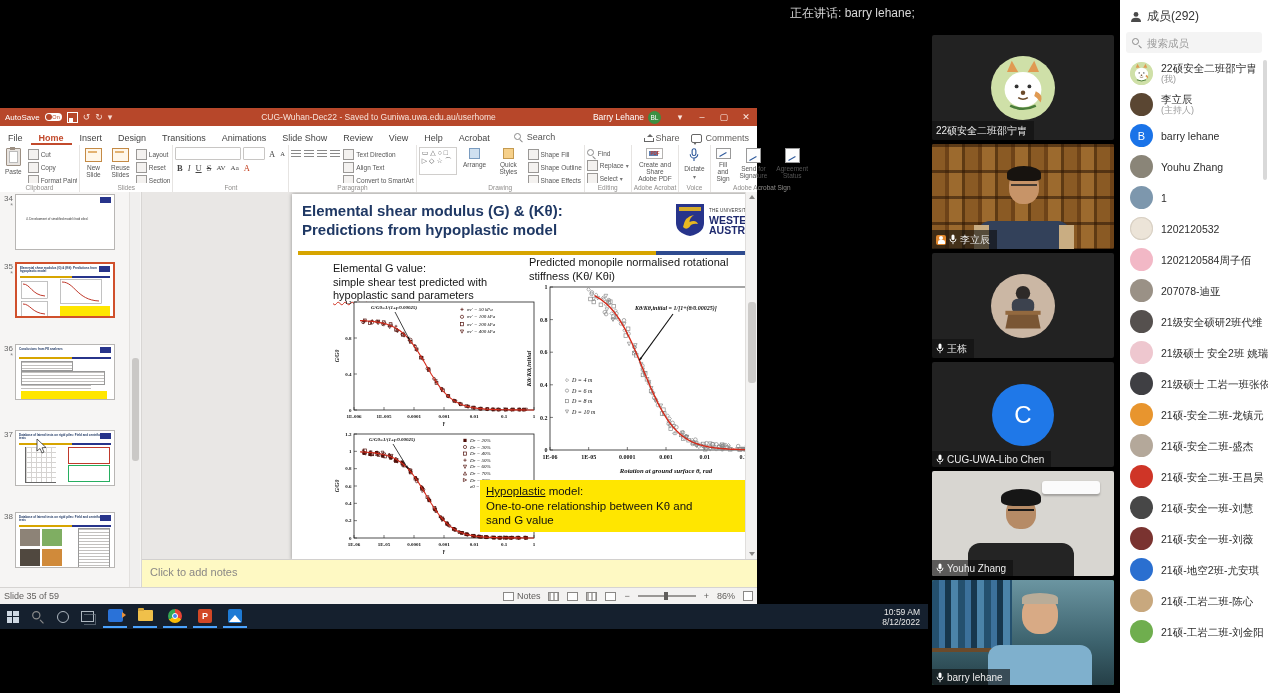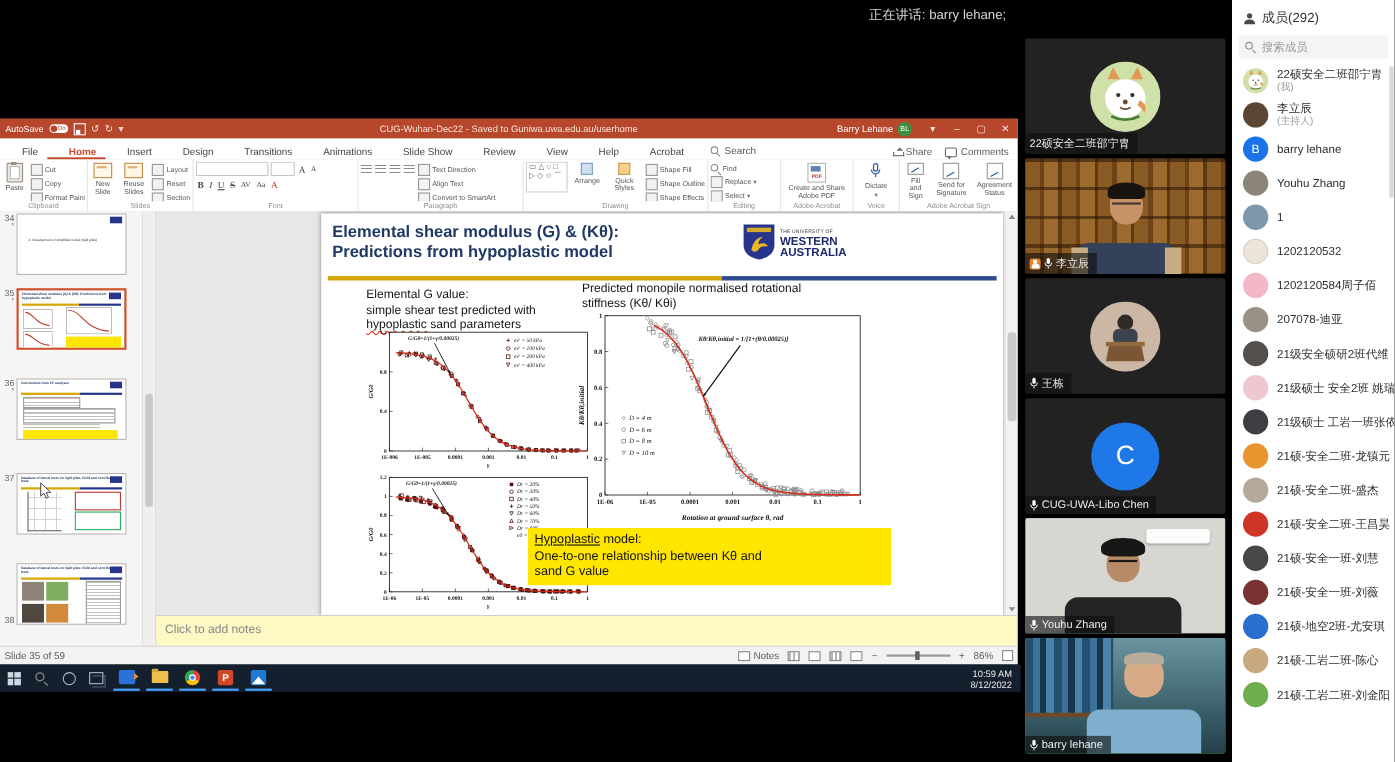--- a/index.html
+++ b/index.html
@@ -5,39 +5,39 @@
   html,body{margin:0;padding:0;background:#000;width:1268px;height:693px;overflow:hidden;
     font-family:"Liberation Sans",sans-serif;-webkit-font-smoothing:antialiased;}
   #stage{position:relative;width:1268px;height:693px;background:#000}
 
   
   .speaking{position:absolute;left:790px;top:5px;font-size:12px;color:#d9d9d9}
   .top-icons{position:absolute;left:944px;top:4px;display:flex;gap:8px}
   .top-icons svg{display:block}
 
   
-  #ppt{position:absolute;left:0;top:108px;width:925px;height:496px;background:#fff;font-size:9px;color:#444}
+  #ppt{position:absolute;left:0;top:108px;width:757px;height:496px;background:#fff;font-size:9px;color:#444}
   .titlebar{position:absolute;left:0;top:0;right:0;height:18px;background:#b7472a;display:flex;align-items:center;color:#fff}
   .tb-left{display:flex;align-items:center;gap:5px;padding-left:5px;font-size:8px}
   .autosave-pill{width:17px;height:8px;background:#fff;border-radius:4px;position:relative}
   .autosave-pill i{position:absolute;left:1px;top:1px;width:6px;height:6px;border-radius:50%;background:#b7472a}
   .autosave-pill b{position:absolute;right:2px;top:0.5px;font-size:5.5px;color:#b7472a;font-weight:normal}
   .save-ic{width:9px;height:9px;border:1.2px solid #fff;position:relative}
   .save-ic::after{content:"";position:absolute;left:1.5px;bottom:0;width:4px;height:3.5px;background:#fff}
   .tb-glyph{font-size:9px;color:#f7ddd4;line-height:9px}
   .tb-title{position:absolute;left:50%;transform:translateX(-50%);font-size:8.5px;color:#f8e3da;white-space:nowrap}
   .tb-right{position:absolute;right:0;top:0;height:18px;display:flex;align-items:center}
   .tb-user{font-size:8.5px;color:#fff;margin-right:4px}
   .tb-av{width:13px;height:13px;border-radius:50%;background:#3d8f42;color:#fff;font-size:6.5px;
     display:flex;align-items:center;justify-content:center;margin-right:8px}
   .winbtn{width:22px;height:18px;display:flex;align-items:center;justify-content:center;color:#fbe9e2;font-size:9px}
 
   .tabrow{position:absolute;left:0;top:18px;right:0;height:19px;background:#fff;border-bottom:1px solid #e1dfdd;
     display:flex;align-items:flex-end}
-  .tab{padding:3px 8px 2px 20px;font-size:9px;color:#444;white-space:nowrap}
+  .tab{padding:3px 8px 2px 8px;font-size:9px;color:#444;white-space:nowrap}
   .tab.active{color:#c24a2c;font-weight:bold;border-bottom:2.5px solid #c24a2c;padding-bottom:0}
   .tab-search{display:flex;align-items:center;gap:4px;margin-left:16px;padding-bottom:3px;color:#555}
   .mag{width:9px;height:9px;position:relative;display:inline-block}
   .mag::before{content:"";position:absolute;left:0;top:0;width:5px;height:5px;border:1.3px solid #8a8a8a;border-radius:50%}
   .mag::after{content:"";position:absolute;left:6.5px;top:6.5px;width:3.5px;height:1.3px;background:#8a8a8a;
     transform:rotate(45deg);transform-origin:0 0}
   .tabrow-right{margin-left:auto;display:flex;align-items:center;gap:12px;padding:0 8px 2px 0;color:#b5472e}
   .tr-item{display:flex;align-items:center;gap:3px;font-size:9px;color:#605e5c}
   .share-ic{width:8px;height:8px;position:relative}
   .share-ic::before{content:"";position:absolute;left:2.5px;top:0;width:0;height:0;border-left:3px solid transparent;
@@ -562,21 +562,21 @@
             </div>
             <div class="tbox">
               <div class="mtt">Database of lateral tests on rigid piles: Field and centrifuge tests</div>
               <div class="mlg"></div>
               <div class="mdv"></div>
               <div class="mgrid" style="left:9px;top:16px;width:30px;height:35px"></div>
               <div class="mbxr" style="left:52px;top:16px;width:40px;height:15px"></div>
               <div class="mbxg" style="left:52px;top:34px;width:40px;height:15px"></div>
             </div>
           </div>
-          <div class="thumb-row" style="top: 320px; align-items: flex-end;">
+          <div class="thumb-row" style="top: 320px;">
             <div class="tnumcol">
               <div class="tnum">38</div>
             </div>
             <div class="tbox">
               <div class="mtt">Database of lateral tests on rigid piles: Field and centrifuge tests</div>
               <div class="mlg"></div>
               <div class="mdv"></div>
               <div class="mph" style="left:4px;top:16px;background:#8d8377"></div>
               <div class="mph" style="left:26px;top:16px;background:#7fae62"></div>
               <div class="mph" style="left:4px;top:36px;background:#50483f"></div>

